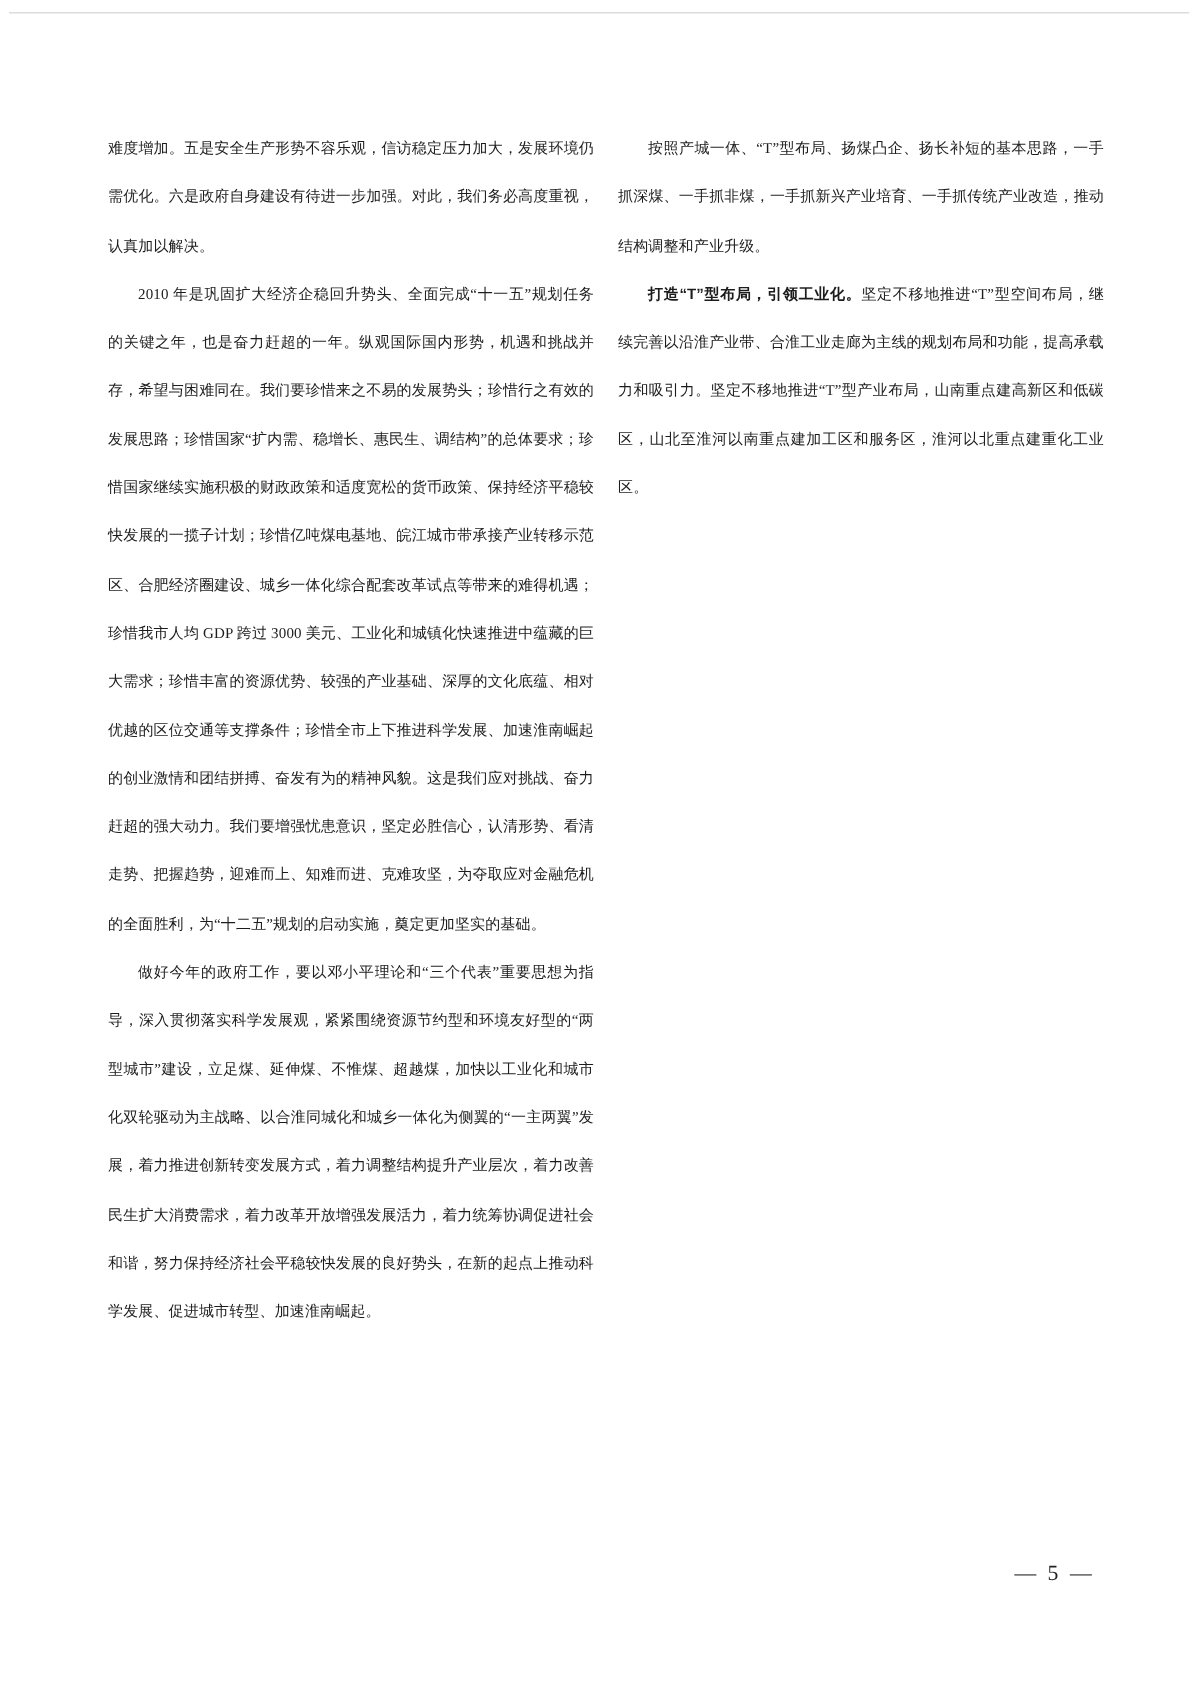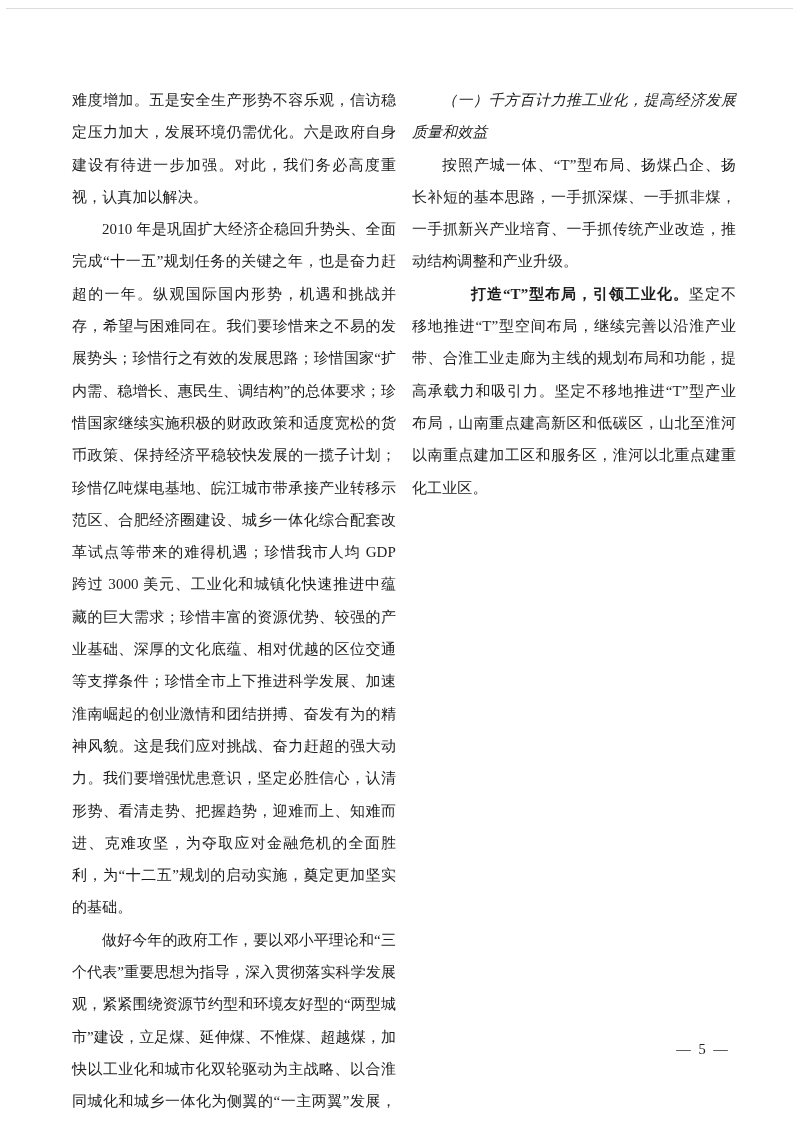--- a/index.html
+++ b/index.html
@@ -31,21 +31,21 @@
     width: 664px;
     display: flex;
     gap: 16px;
   }
   .column {
     width: 324px;
     flex: 0 0 324px;
   }
   .column p, .column h2 {
     margin: 0;
-    font-size: 15px;
+    font-size: 10px;
     line-height: 32.3px;
     text-align: justify;
     letter-spacing: 0.1px;
   }
   .body {
     text-indent: 2em;
   }
   .noindent {
     text-indent: 0;
   }
@@ -56,23 +56,22 @@
     text-indent: 2em;
     text-align: left;
     letter-spacing: 0.2px;
   }
   .kai {
     font-style: italic;
     text-indent: 2em;
     letter-spacing: 1.6px;
   }
   .lead {
-    font-family: Liberation Serif, serif;
+    font-family: Liberation Sans, sans-serif;
     font-weight: bold;
-    margin-left: 29px;
   }
   .page-number {
     position: absolute;
     top: 1041px;
     left: 648px;
     width: 110px;
     font-size: 14.5px;
     letter-spacing: 2px;
     text-align: center;
     color: #222;
@@ -86,21 +85,20 @@
 
   <div class="columns">
     <div class="column">
       <p class="body noindent">难度增加。五是安全生产形势不容乐观，信访稳定压力加大，发展环境仍需优化。六是政府自身建设有待进一步加强。对此，我们务必高度重视，认真加以解决。</p>
       <p class="body">2010 年是巩固扩大经济企稳回升势头、全面完成“十一五”规划任务的关键之年，也是奋力赶超的一年。纵观国际国内形势，机遇和挑战并存，希望与困难同在。我们要珍惜来之不易的发展势头；珍惜行之有效的发展思路；珍惜国家“扩内需、稳增长、惠民生、调结构”的总体要求；珍惜国家继续实施积极的财政政策和适度宽松的货币政策、保持经济平稳较快发展的一揽子计划；珍惜亿吨煤电基地、皖江城市带承接产业转移示范区、合肥经济圈建设、城乡一体化综合配套改革试点等带来的难得机遇；珍惜我市人均 GDP 跨过 3000 美元、工业化和城镇化快速推进中蕴藏的巨大需求；珍惜丰富的资源优势、较强的产业基础、深厚的文化底蕴、相对优越的区位交通等支撑条件；珍惜全市上下推进科学发展、加速淮南崛起的创业激情和团结拼搏、奋发有为的精神风貌。这是我们应对挑战、奋力赶超的强大动力。我们要增强忧患意识，坚定必胜信心，认清形势、看清走势、把握趋势，迎难而上、知难而进、克难攻坚，为夺取应对金融危机的全面胜利，为“十二五”规划的启动实施，奠定更加坚实的基础。</p>
       <p class="body">做好今年的政府工作，要以邓小平理论和“三个代表”重要思想为指导，深入贯彻落实科学发展观，紧紧围绕资源节约型和环境友好型的“两型城市”建设，立足煤、延伸煤、不惟煤、超越煤，加快以工业化和城市化双轮驱动为主战略、以合淮同城化和城乡一体化为侧翼的“一主两翼”发展，着力推进创新转变发展方式，着力调整结构提升产业层次，着力改善民生扩大消费需求，着力改革开放增强发展活力，着力统筹协调促进社会和谐，努力保持经济社会平稳较快发展的良好势头，在新的起点上推动科学发展、促进城市转型、加速淮南崛起。</p>
 
     </div>
 
     <div class="column">
-      <p class="kai">（一）千方百计力推工业化，提高经济发展质量和效益</p>
       <p class="body">按照产城一体、“T”型布局、扬煤凸企、扬长补短的基本思路，一手抓深煤、一手抓非煤，一手抓新兴产业培育、一手抓传统产业改造，推动结构调整和产业升级。</p>
       <p class="body"><span class="lead">打造“T”型布局，引领工业化。</span><span>坚定不移地推进“T”型空间布局，继续完善以沿淮产业带、合淮工业走廊为主线的规划布局和功能，提高承载力和吸引力。坚定不移地推进“T”型产业布局，山南重点建高新区和低碳区，山北至淮河以南重点建加工区和服务区，淮河以北重点建重化工业区。</span></p>
 
     </div>
   </div>
 
   <div class="page-number">— 5 —</div>
 </div>
 
 </body></html>

